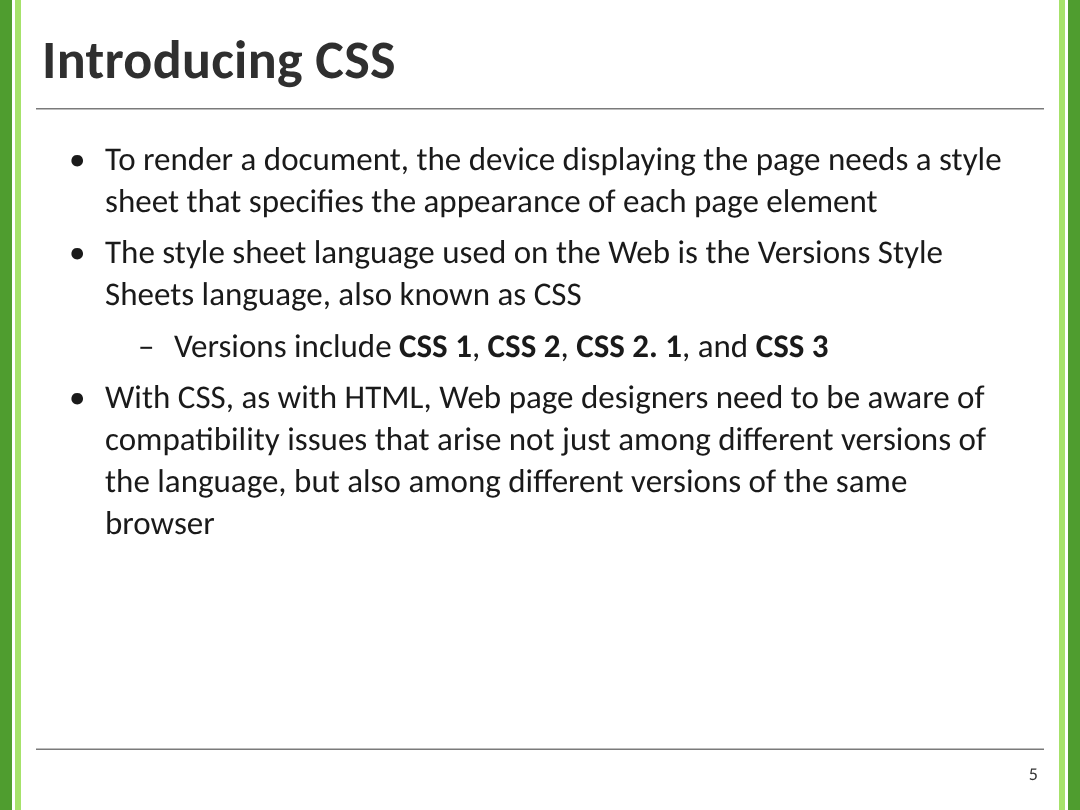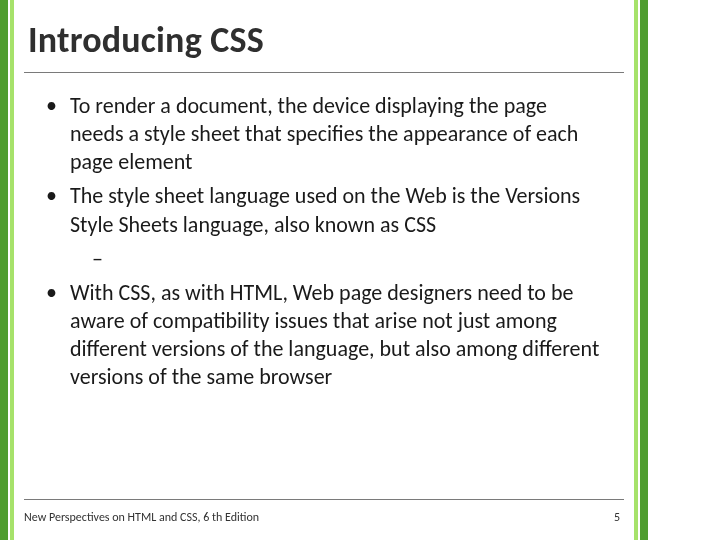--- a/index.html
+++ b/index.html
@@ -6,21 +6,21 @@
     margin: 0;
     padding: 0;
     width: 720px;
     height: 540px;
     font-family: Calibri, "Segoe UI", Arial, sans-serif;
     background: #ffffff;
     overflow: hidden;
   }
   .slide {
     position: relative;
-    width: 648px;
+    width: 720px;
     height: 540px;
     box-sizing: border-box;
   }
   .edge {
     position: absolute;
     top: 0;
     bottom: 0;
     width: 14px;
   }
   .edge.left { left: 0; }
@@ -136,26 +136,28 @@
       <div class="txt">To render a document, the device displaying the page needs a style sheet that specifies the appearance of each page element</div>
     </div>
 
     <div class="lvl1">
       <div class="dot">•</div>
       <div class="txt">The style sheet language used on the Web is the Versions Style Sheets language, also known as CSS</div>
     </div>
 
     <div class="lvl2">
       <div class="dash">–</div>
+      <div class="txt">
+        <span>Versions include </span><span class="b">CSS 1</span><span>, </span><span class="b">CSS 2</span><span>, </span><span class="b">CSS 2. 1</span><span>, and </span><span class="b">CSS 3</span>
+      </div>
     </div>
 
     <div class="lvl1">
       <div class="dot">•</div>
       <div class="txt">With CSS, as with HTML, Web page designers need to be aware of compatibility issues that arise not just among different versions of the language, but also among different versions of the same browser</div>
     </div>
 
   </div>
 
   <div class="footer-rule"></div>
-  <div class="footer-left">New Perspectives on HTML and CSS, 6 th Edition</div>
   <div class="footer-right">5</div>
 
 </div>
 
 </body></html>

